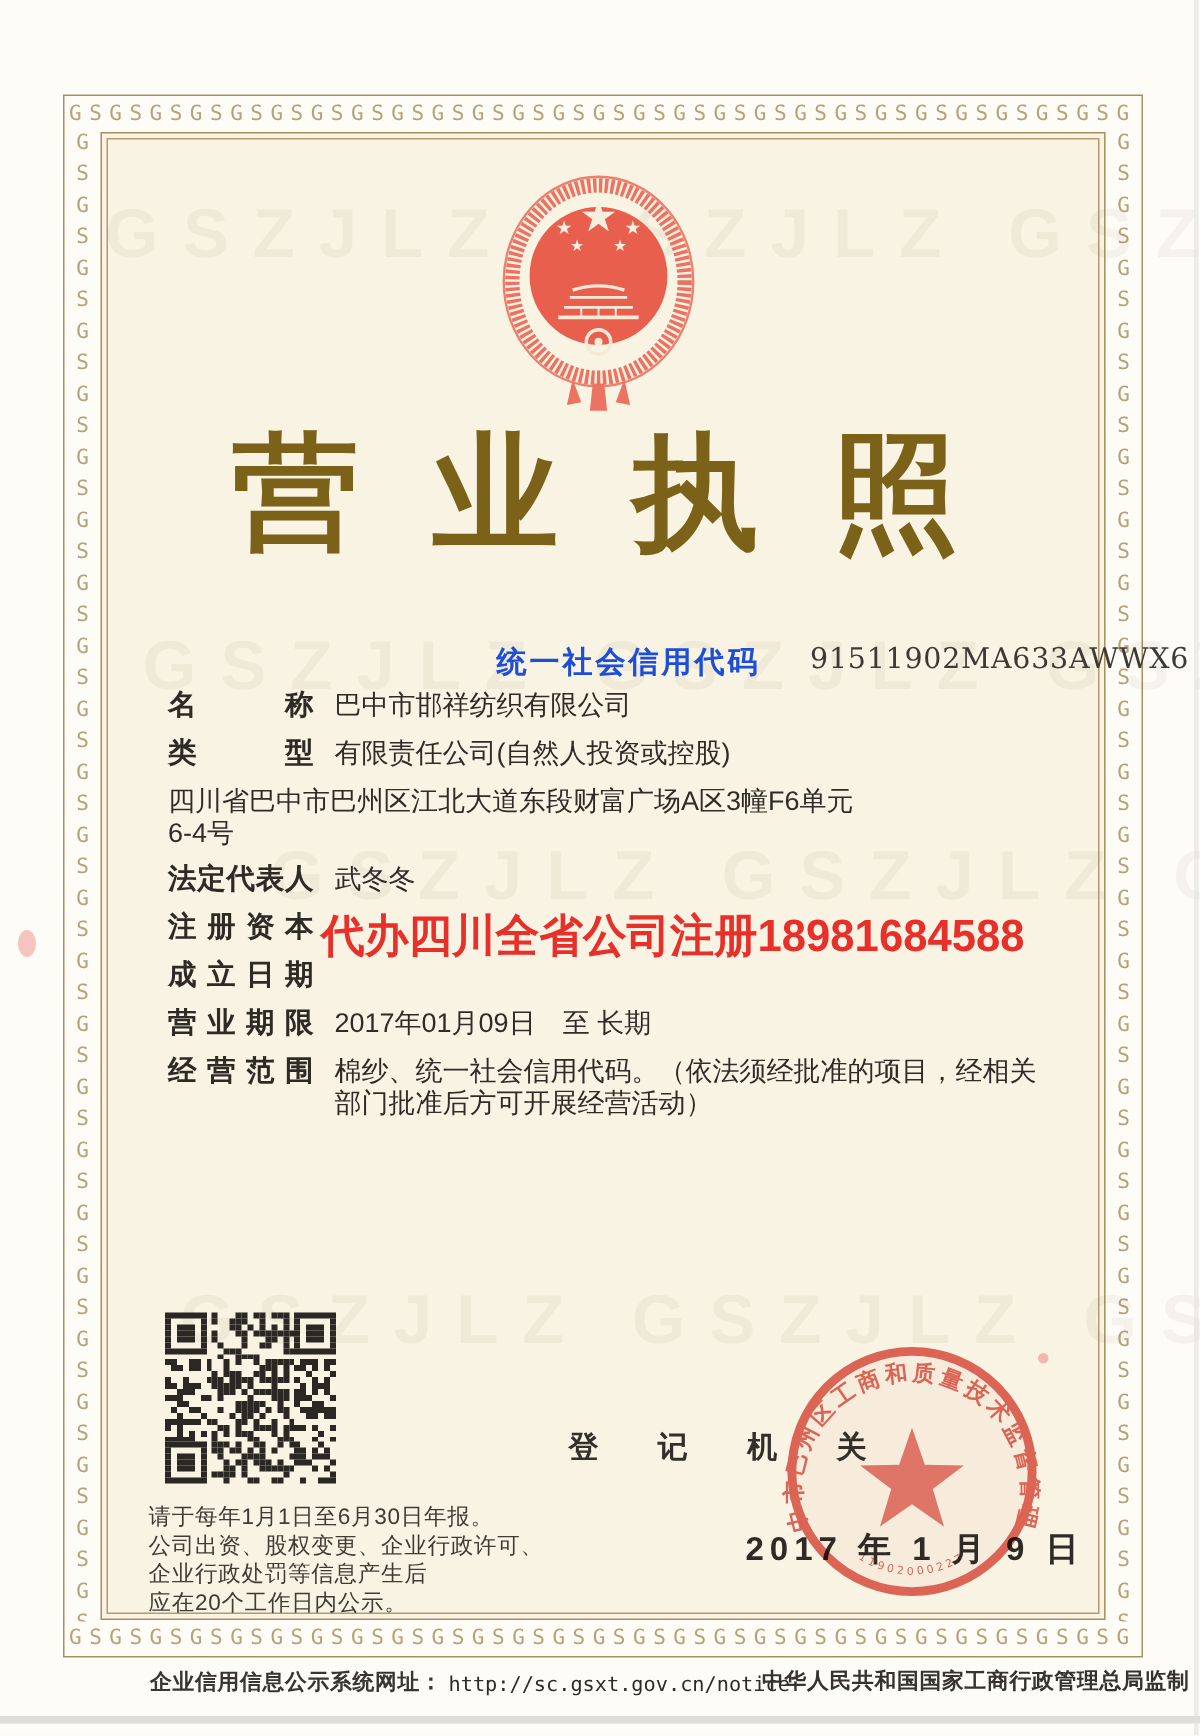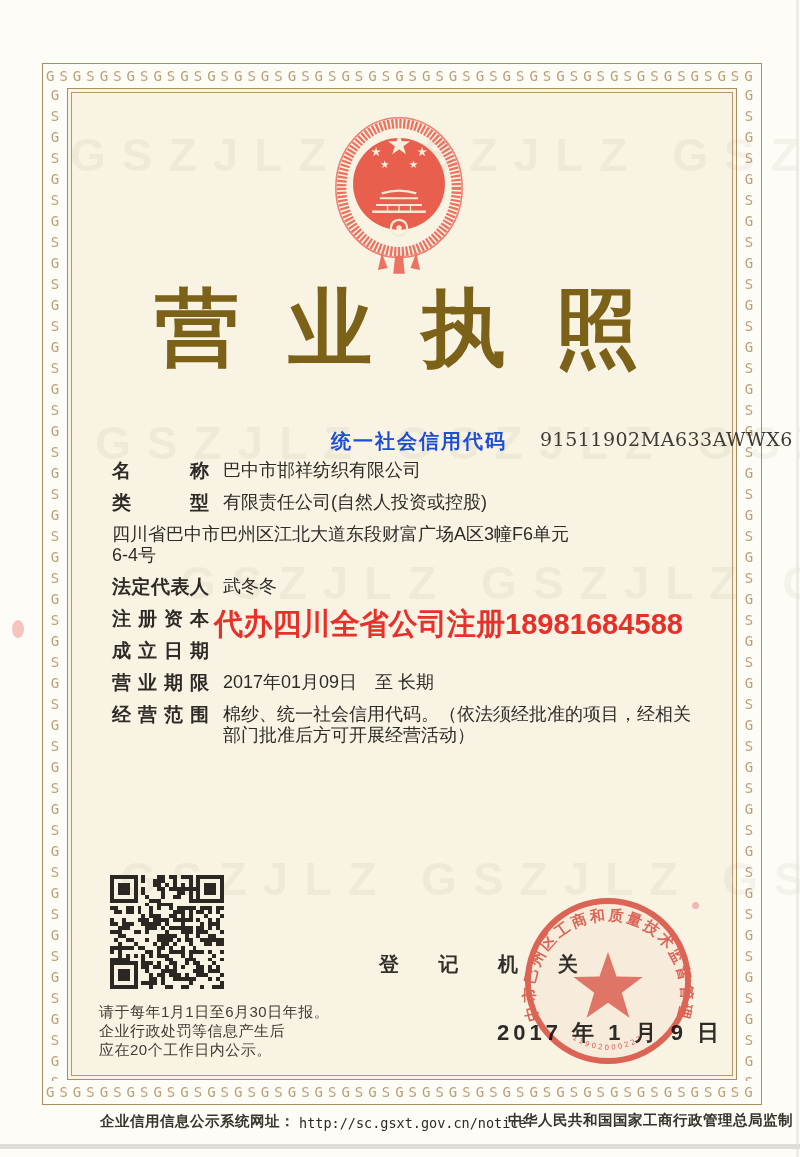--- a/index.html
+++ b/index.html
@@ -623,20 +623,21 @@
       <i style="grid-area:29/19"></i>
       <i style="grid-area:29/20"></i>
       <i style="grid-area:29/24"></i>
       <i style="grid-area:29/27"></i>
       <i style="grid-area:29/28"></i>
       <i style="grid-area:29/29"></i>
     </div>
 
   <div class="notice">
     <div>请于每年1月1日至6月30日年报。</div>
+    <div>公司出资、股权变更、企业行政许可、</div>
     <div>企业行政处罚等信息产生后</div>
     <div>应在20个工作日内公示。</div>
   </div>
 
   <div class="authority">登 记 机 关</div>
 
   <div class="issue-date">2017 年 1 月 9 日</div>
 
   <svg class="seal" viewBox="0 0 200 200" aria-hidden="true">
     <defs>

